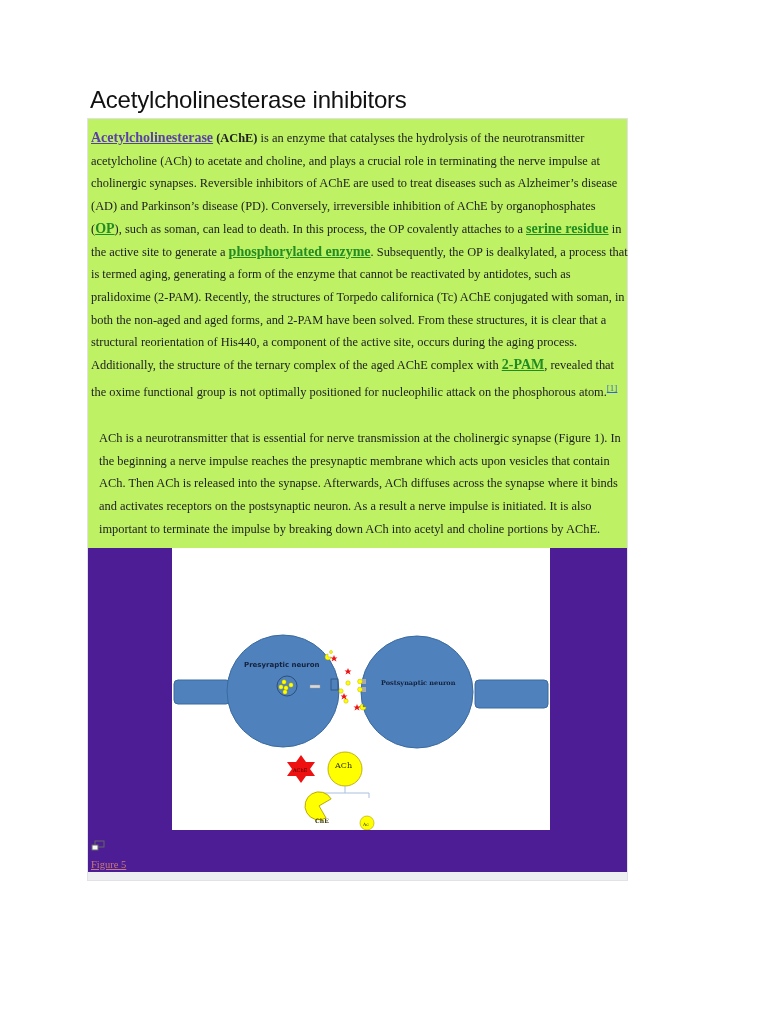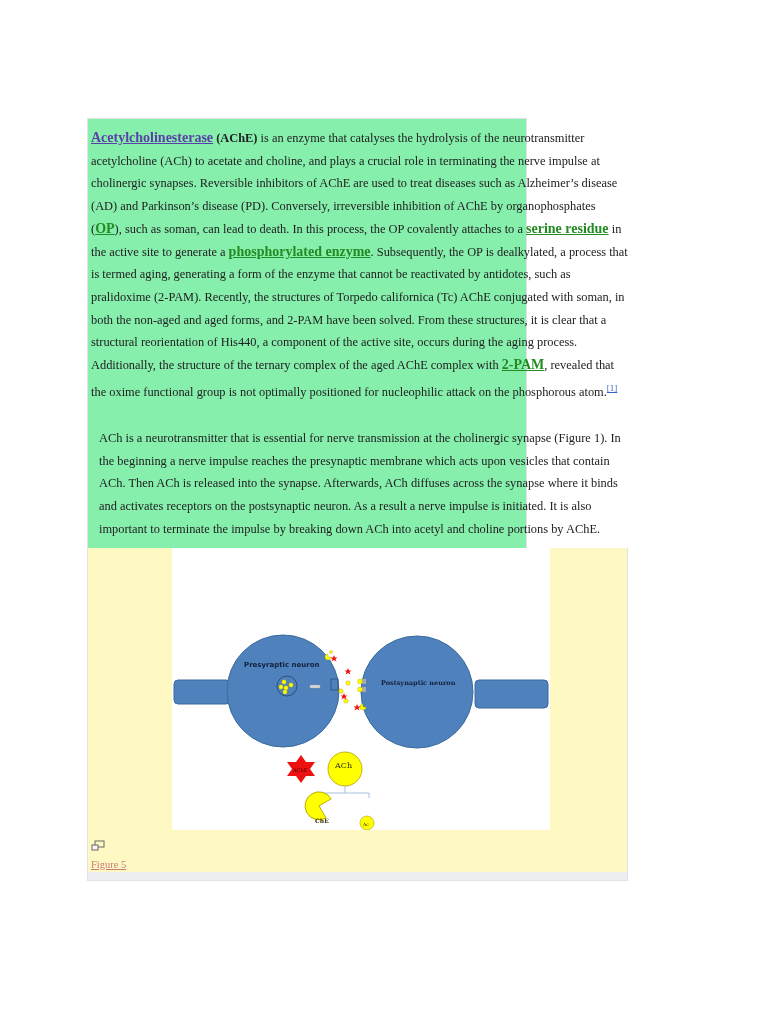--- a/index.html
+++ b/index.html
@@ -23,23 +23,23 @@
       font-size: 24px;
       font-weight: normal;
       color: #111111;
       margin: 0;
       letter-spacing: -0.2px;
     }
     .content-box {
       position: absolute;
       left: 87px;
       top: 118px;
-      width: 440px;
+      width: 541px;
       height: 430px;
-      background: #86efac;
+      background: #bef264;
       border: 1px solid #e0e2e8;
       border-bottom: none;
       box-sizing: border-box;
     }
     .para {
       font-family: "Liberation Serif", serif;
       font-size: 12.4px;
       line-height: 22.7px;
       color: #202122;
       margin: 0;
@@ -65,21 +65,21 @@
       font-size: 9px;
       vertical-align: super;
       text-decoration: underline;
     }
     .figure-box {
       position: absolute;
       left: 87px;
       top: 548px;
       width: 541px;
       height: 333px;
-      background: #fef9c3;
+      background: #4c1d95;
       border: 1px solid #e0e2e8;
       border-top: none;
       box-sizing: border-box;
     }
     .figure-bottom {
       position: absolute;
       left: 0;
       bottom: 0;
       width: 100%;
       height: 8px;
@@ -108,20 +108,21 @@
       font-family: "Liberation Serif", serif;
       font-size: 10.5px;
       color: #c77a7a;
       text-decoration: underline;
     }
   </style>
 </head>
 <body>
 
 <div class="page">
+  <h1 class="title">Acetylcholinesterase inhibitors</h1>
 
   <div class="content-box">
     <p class="para para1"><a class="link-purple">Acetylcholinesterase</a> <span class="bold">(AChE)</span><span> is an enzyme that catalyses the hydrolysis of the neurotransmitter acetylcholine (ACh) to acetate and choline, and plays a crucial role in terminating the nerve impulse at cholinergic synapses. Reversible inhibitors of AChE are used to treat diseases such as Alzheimer’s disease (AD) and Parkinson’s disease (PD). Conversely, irreversible inhibition of AChE by organophosphates (</span><a class="link-green">OP</a><span>), such as soman, can lead to death. In this process, the OP covalently attaches to a </span><a class="link-green">serine residue</a><span> in the active site to generate a </span><a class="link-green">phosphorylated enzyme</a><span>. Subsequently, the OP is dealkylated, a process that is termed aging, generating a form of the enzyme that cannot be reactivated by antidotes, such as pralidoxime (2-PAM). Recently, the structures of Torpedo californica (Tc) AChE conjugated with soman, in both the non-aged and aged forms, and 2-PAM have been solved. From these structures, it is clear that a structural reorientation of His440, a component of the active site, occurs during the aging process. Additionally, the structure of the ternary complex of the aged AChE complex with </span><a class="link-green">2-PAM</a><span>, revealed that the oxime functional group is not optimally positioned for nucleophilic attack on the phosphorous atom.</span><a class="ref">[1]</a></p>
 
     <p class="para para2">ACh is a neurotransmitter that is essential for nerve transmission at the cholinergic synapse (Figure 1). In the beginning a nerve impulse reaches the presynaptic membrane which acts upon vesicles that contain ACh. Then ACh is released into the synapse. Afterwards, ACh diffuses across the synapse where it binds and activates receptors on the postsynaptic neuron. As a result a nerve impulse is initiated. It is also important to terminate the impulse by breaking down ACh into acetyl and choline portions by AChE.</p>
   </div>
 
   <div class="figure-box">
     <div class="figure-image">
       <svg width="378" height="282" viewBox="0 0 378 282" xmlns="http://www.w3.org/2000/svg">

